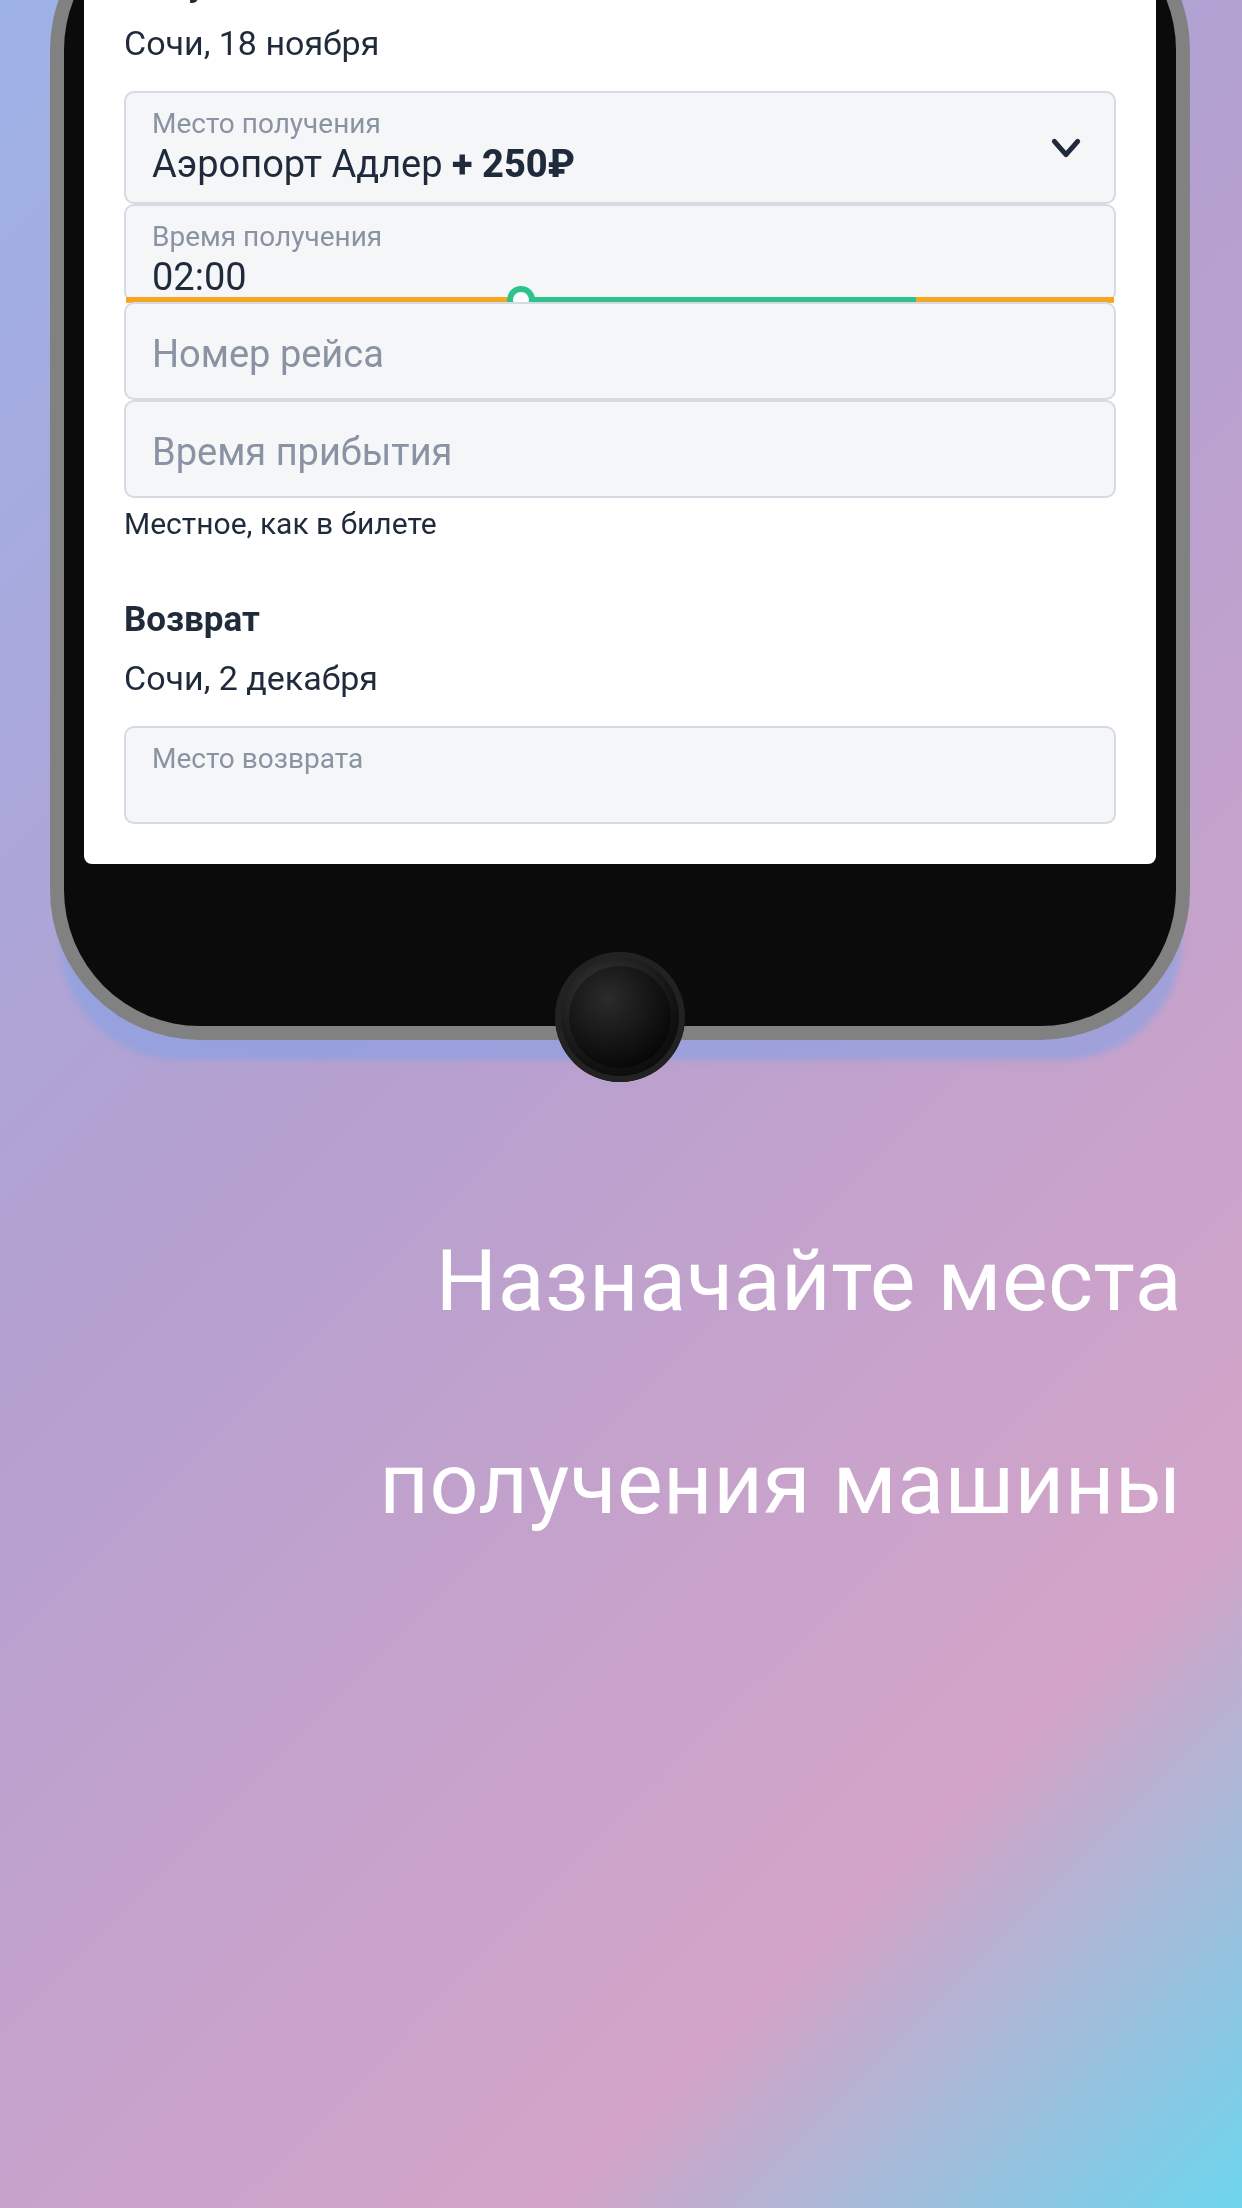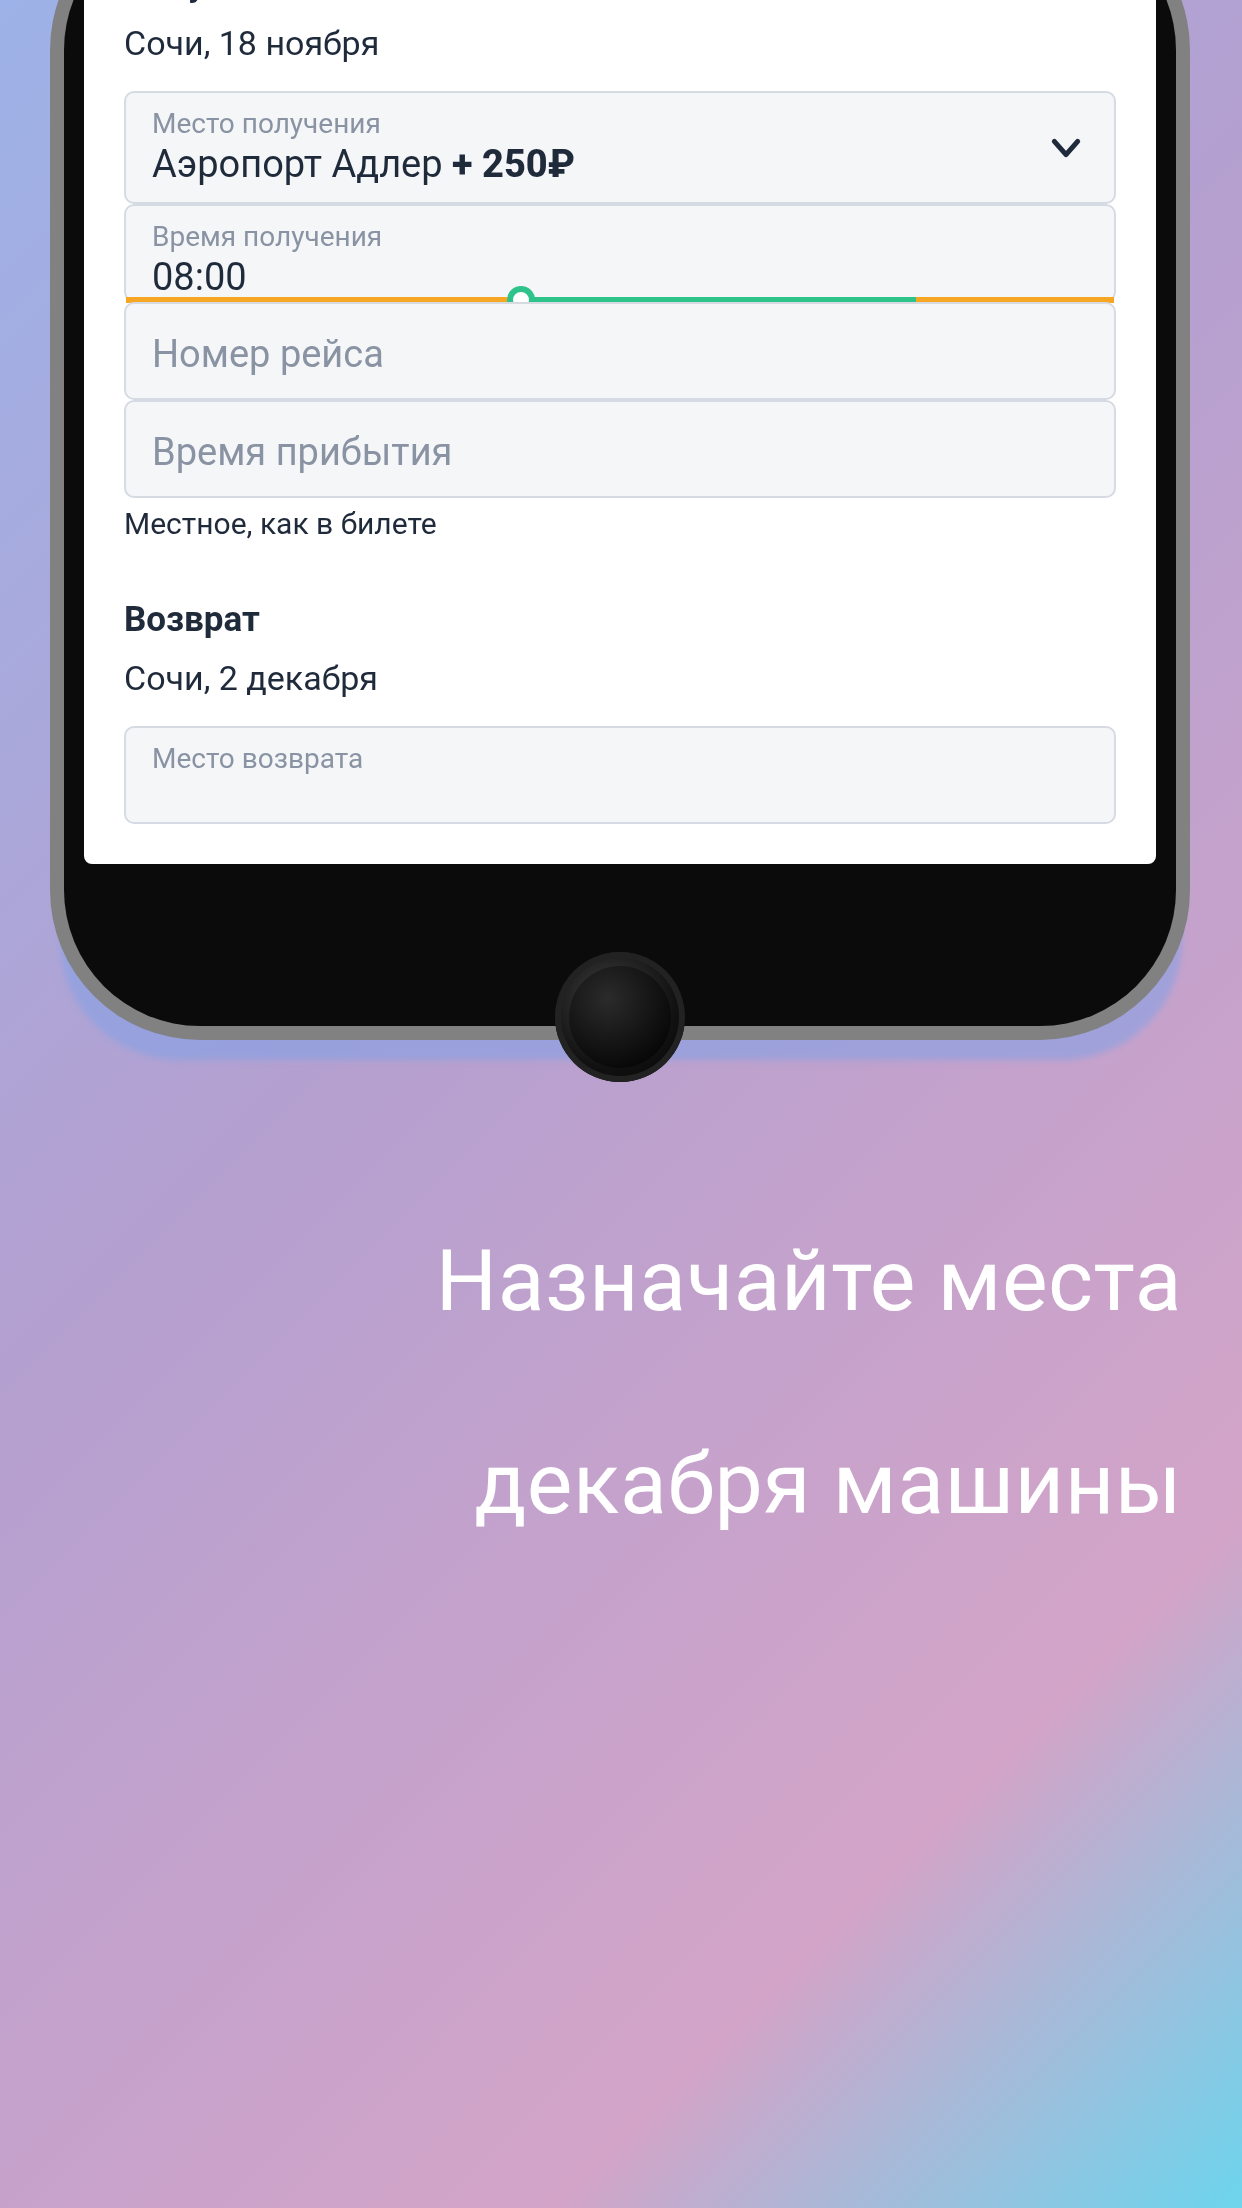--- a/index.html
+++ b/index.html
@@ -165,21 +165,21 @@
         </div>
         <span class="chevron">
           <svg viewBox="0 0 24 24" fill="none" stroke="#1f2a3b" stroke-width="3" stroke-linecap="round" stroke-linejoin="round">
               <polyline points="5 8 12 16 19 8"></polyline>
             </svg>
         </span>
       </div>
 
       <div class="field slider-field">
         <div class="field-label">Время получения</div>
-        <div class="field-value">08:00</div>
+        <div class="field-value">02:00</div>
         <div class="slider-track"></div>
         <div class="slider-thumb"></div>
       </div>
 
       <div class="field">
         <div class="field-placeholder">Номер рейса</div>
       </div>
 
       <div class="field" style="margin-bottom:14px;">
         <div class="field-placeholder">Время прибытия</div>
@@ -200,14 +200,14 @@
     <div class="home-btn-ring">
       <div class="home-btn-inner"></div>
     </div>
 
   </div>
 </div>
 
 <div class="promo">
   <span>Назначайте места</span><br>
   <br>
-  <span>декабря машины</span>
+  <span>получения машины</span>
 </div>
 
 </body></html>

